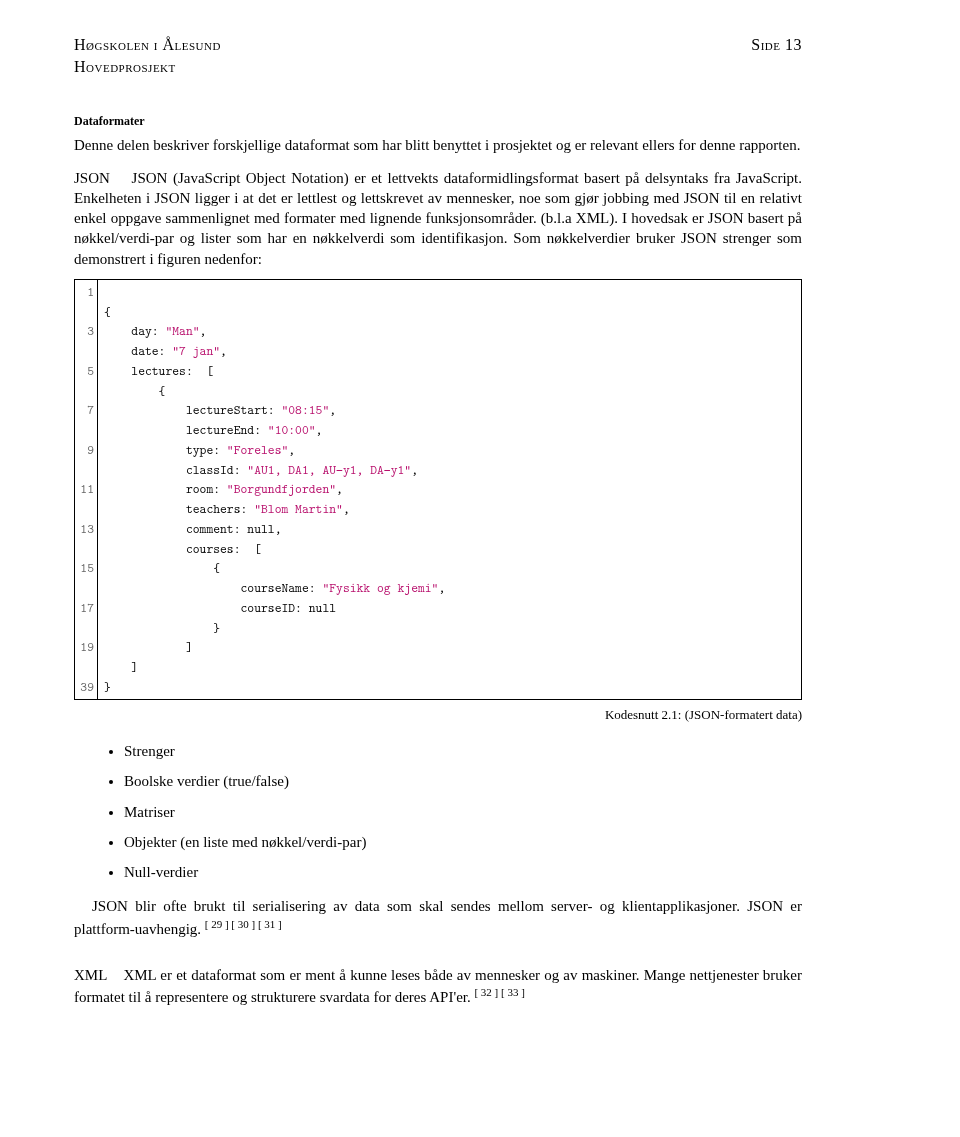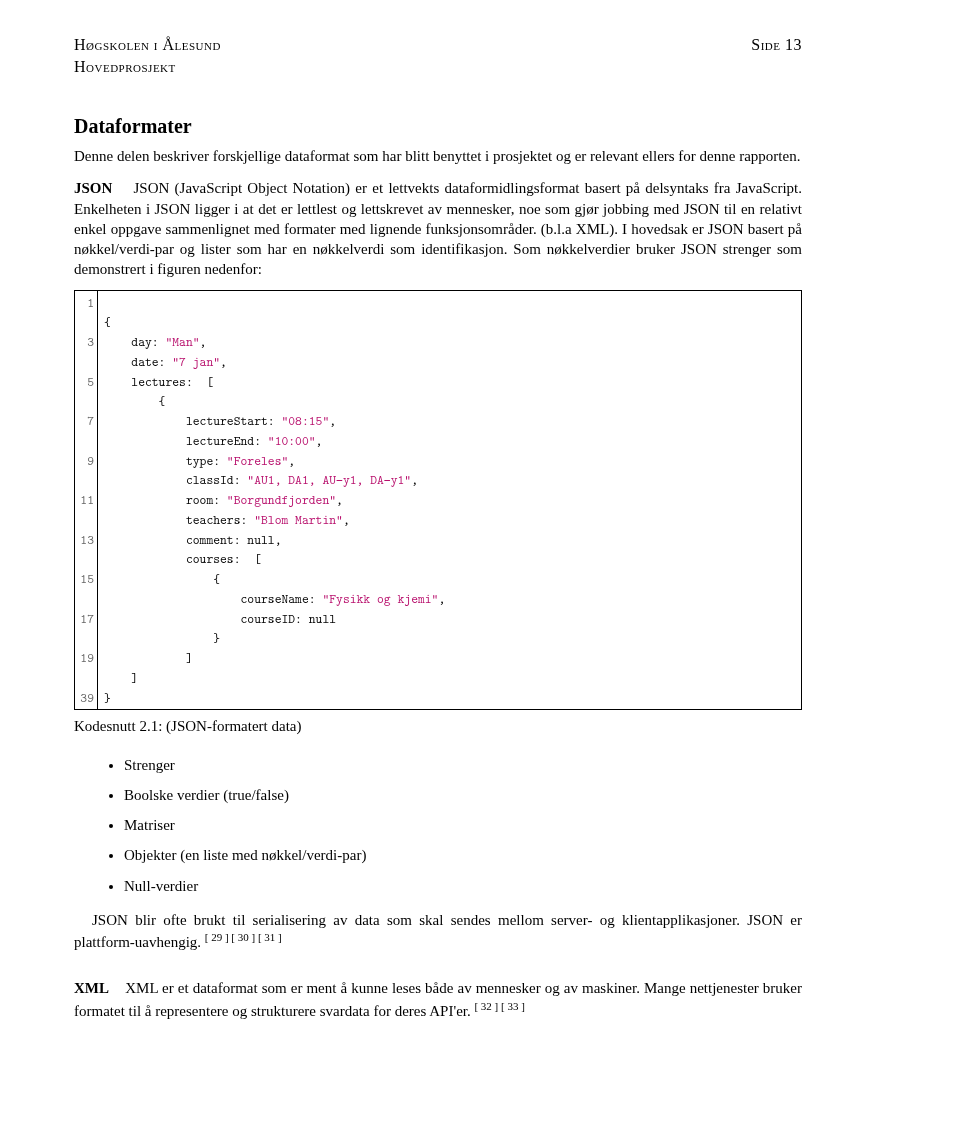--- a/index.html
+++ b/index.html
@@ -23,26 +23,26 @@
     justify-content: space-between;
     font-variant: small-caps;
     font-size: 16px;
     letter-spacing: .5px;
     margin-bottom: 24px;
   }
   .runhead-left { text-align: left; }
   .runhead-right { text-align: right; }
   .section-head {
     font-weight: bold;
-    font-size: 20px;
+    font-size: 12px;
     margin: 36px 0 6px 0;
   }
   p { margin: 0 0 4px 0; text-align: justify; }
   .para-run { display: inline; }
-  .para-head { font-weight: bold; }
+  .para-head { font-weight: normal; }
   .indent-para { margin-top: 12px; }
   .codebox {
     border: 0.8px solid #000;
     margin: 10px 0 4px 0;
     display: flex;
     font-family: "Latin Modern Mono", "Courier New", monospace;
     font-size: 13px;
     line-height: 1.52;
   }
   .gutter {
@@ -52,22 +52,22 @@
     color: #666;
     min-width: 16px;
   }
   .gutter div { min-height: 1.52em; }
   .code {
     padding: 2px 6px;
     white-space: pre;
   }
   .code .s { color: #b80f6c; } 
   .caption {
-    text-align: left;
-    font-size: 15px;
+    text-align: right;
+    font-size: 13px;
     margin: 6px 0 18px 0;
   }
   ul.bullets {
     list-style: disc;
     padding-left: 38px;
     margin: 4px 0 14px 0;
   }
   ul.bullets li { margin: 10px 12px; }
   .cite-sup { font-size: 11px; vertical-align: super; }
 </style>

